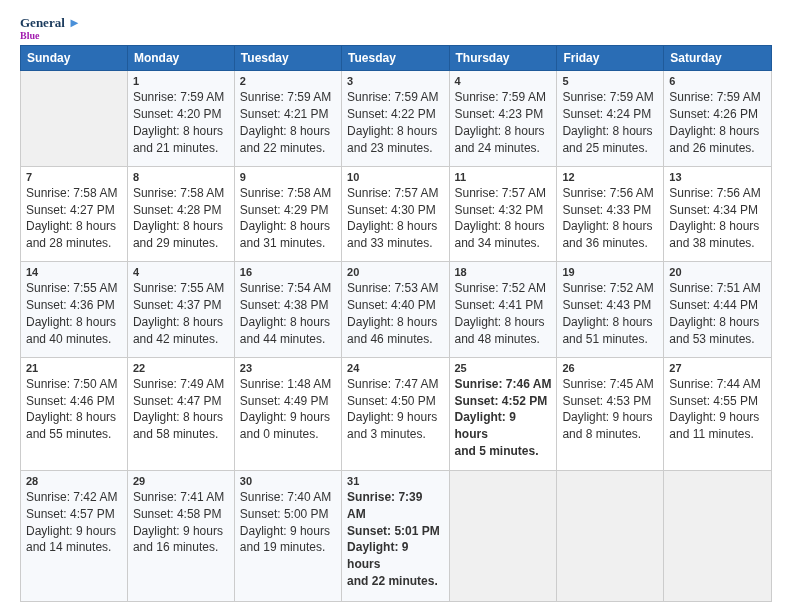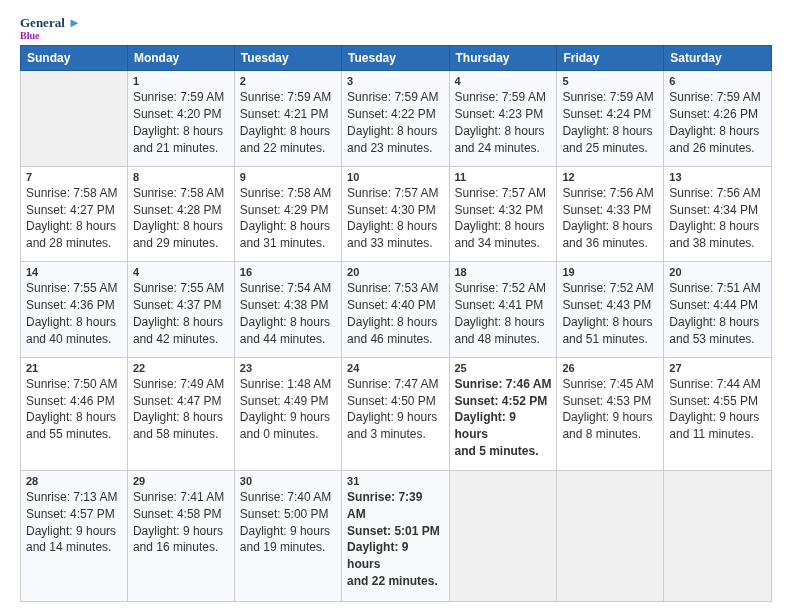--- a/index.html
+++ b/index.html
@@ -307,21 +307,21 @@
             <span class="day-number">27</span>
             <div class="day-info" style="white-space: pre-line;">Sunrise: 7:44 AM
 Sunset: 4:55 PM
 Daylight: 9 hours
 and 11 minutes.</div>
           </td>
         </tr>
         <tr>
           <td>
             <span class="day-number">28</span>
-            <div class="day-info" style="white-space: pre-line;">Sunrise: 7:13 AM
+            <div class="day-info" style="white-space: pre-line;">Sunrise: 7:42 AM
 Sunset: 4:57 PM
 Daylight: 9 hours
 and 14 minutes.</div>
           </td>
           <td>
             <span class="day-number">29</span>
             <div class="day-info" style="white-space: pre-line;">Sunrise: 7:41 AM
 Sunset: 4:58 PM
 Daylight: 9 hours
 and 16 minutes.</div>

